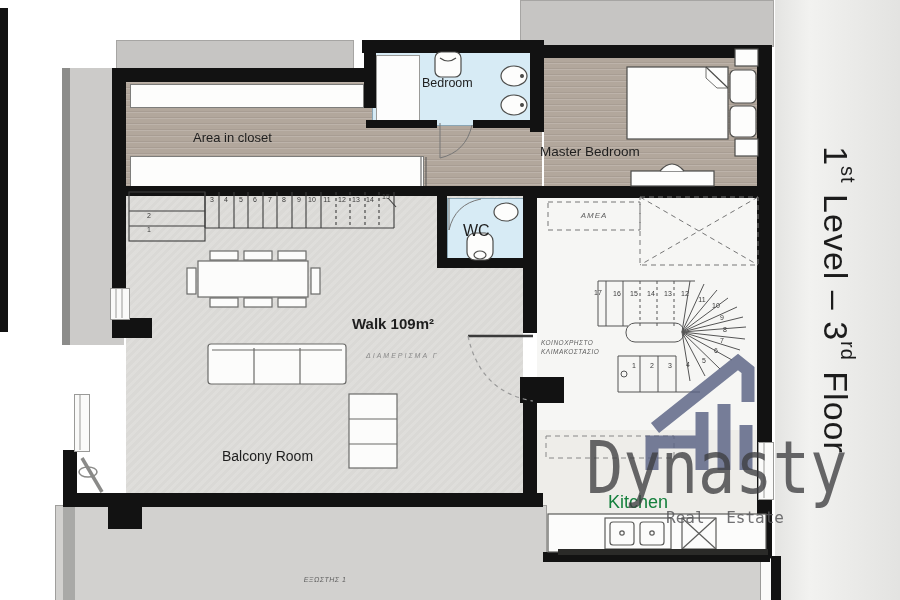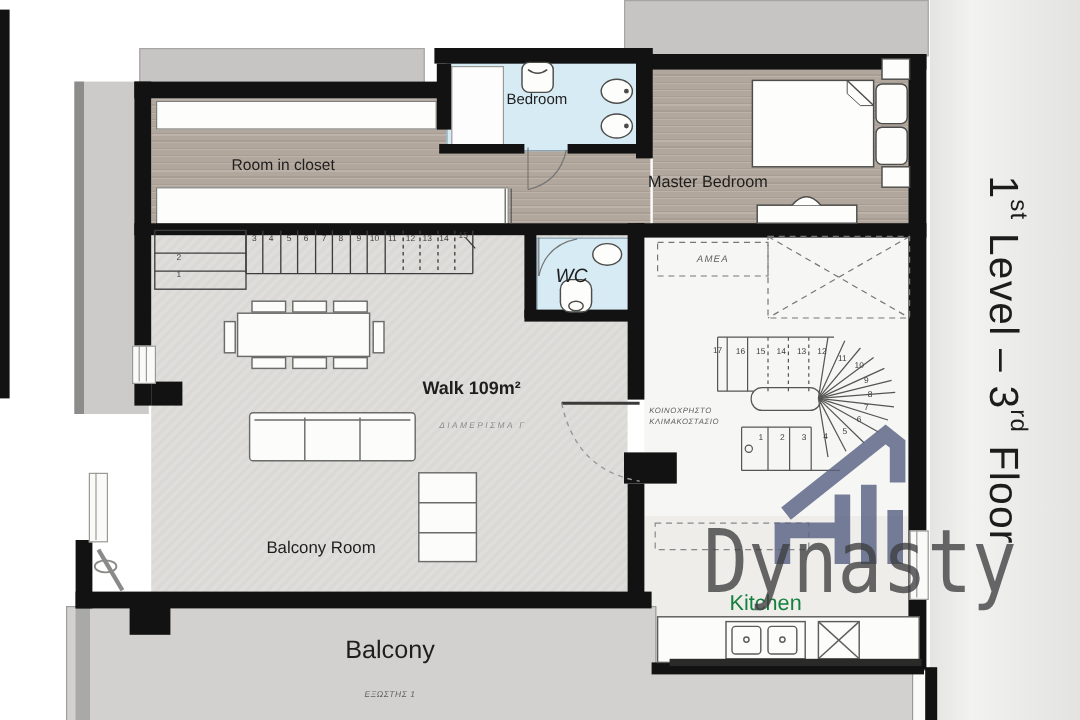--- a/index.html
+++ b/index.html
@@ -257,29 +257,28 @@
     </g>
 
     <g stroke="#9a9a98" stroke-width="1">
       <line x1="116" y1="288" x2="116" y2="318"></line>
         <line x1="122" y1="288" x2="122" y2="318"></line>
       <line x1="80" y1="394" x2="80" y2="450"></line>
       <line x1="764" y1="442" x2="764" y2="498"></line>
     </g>
   </svg>
 
-  <div class="abs lbl" style="left:193px;top:130px;font-size:13px;">Room in closet</div>
+  <div class="abs lbl" style="left:193px;top:130px;font-size:13px;">Area in closet</div>
   <div class="abs lbl" style="left:422px;top:76px;font-size:12.5px;">Bedroom</div>
   <div class="abs lbl" style="left:540px;top:144px;font-size:13.5px;">Master Bedroom</div>
-  <div class="abs lbl" style="left:463px;top:222px;font-size:16px;font-style:italic;">WC</div>
+  <div class="abs lbl" style="left:463px;top:222px;font-size:16px;">WC</div>
   <div class="abs lbl" style="left:352px;top:315px;font-size:15px;font-weight:bold;">Walk 109m²</div>
   <div class="abs tiny" style="left:366px;top:352px;letter-spacing:2px;color:#8a8a8a;">ΔΙΑΜΕΡΙΣΜΑ Γ</div>
   <div class="abs lbl" style="left:222px;top:448px;font-size:14px;">Balcony Room</div>
   <div class="abs lbl" style="left:608px;top:492px;font-size:18px;color:#15803d;">Kitchen</div>
-  <div class="abs lbl" style="left:245px;top:530px;width:160px;text-align:center;font-size:21px;">Balcony</div>
   <div class="abs tiny" style="left:245px;top:576px;width:160px;text-align:center;">ΕΞΩΣΤΗΣ 1</div>
   <div class="abs tiny" style="left:548px;top:211px;width:92px;text-align:center;font-size:8px;letter-spacing:1px;">ΑΜΕΑ</div>
   <div class="abs tiny" style="left:541px;top:338px;font-size:6.5px;line-height:9px;">
     <span>ΚΟΙΝΟΧΡΗΣΤΟ</span><br>
     <span>ΚΛΙΜΑΚΟΣΤΑΣΙΟ</span>
   </div>
 
   <span class="sn" style="left:143px;top:226px;">1</span>
   <span class="sn" style="left:143px;top:212px;">2</span>
   <span class="sn" style="left:206px;top:196px;">3</span>
@@ -318,15 +317,16 @@
     <svg width="900" height="600" viewBox="0 0 900 600" style="opacity:.82;">
       <g stroke="#5a6384" stroke-width="13" fill="none">
         <path d="M 655 428 L 738 362 L 748 370 L 748 402"></path>
         <path d="M 652 470 L 652 442 L 700 442"></path>
         <line x1="702" y1="412" x2="702" y2="470"></line>
         <line x1="724" y1="404" x2="724" y2="470"></line>
         <line x1="746" y1="425" x2="746" y2="470"></line>
       </g>
     </svg>
     <div id="wm-name">Dynasty</div>
+    <div id="wm-tag">Real Estate</div>
   </div>
 
 </div>
 
 </body></html>

